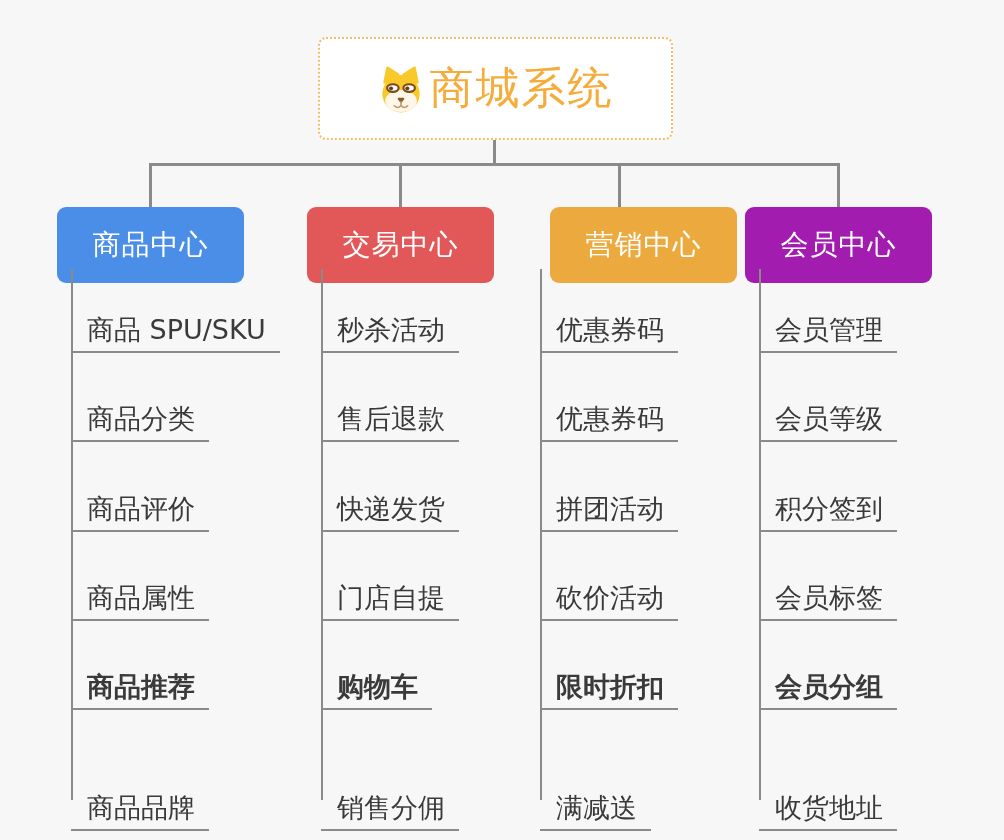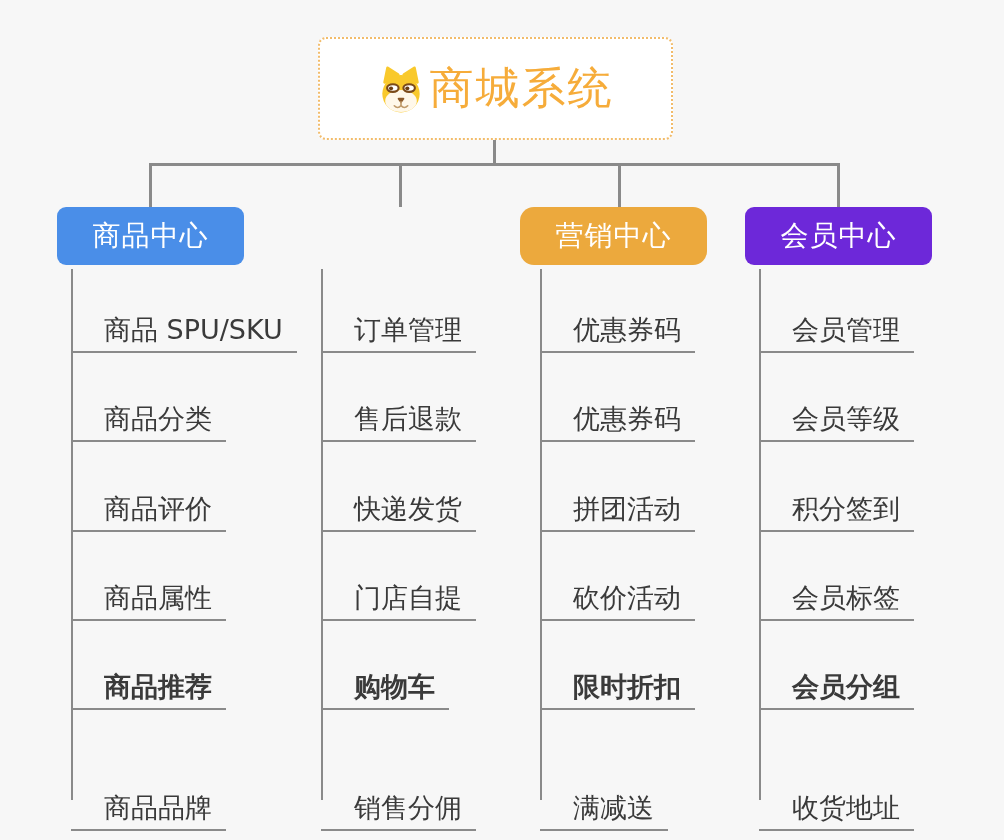--- a/index.html
+++ b/index.html
@@ -38,31 +38,31 @@
   .h-connector { left:149px; top:163px; width:691px; height:3px; }
   .drop        { top:164px; width:3px; height:43px; }
   .drop-0 { left:149px; }
   .drop-1 { left:399px; }
   .drop-2 { left:618px; }
   .drop-3 { left:837px; }
 
   
   .branch-header {
     position:absolute; top:207px;
-    width:187px; height:58px;
+    width:187px; height:76px;
     border-radius:9px;
     color:#ffffff;
     font-size:28px; letter-spacing:1px;
     display:flex; align-items:center; justify-content:center;
     white-space:nowrap;
     cursor:default;
   }
   .bh-0 { left:57px; }
   .bh-1 { left:307px; }
-  .bh-2 { left:520px;border-radius:14px; }
+  .bh-2 { left:550px; }
   .bh-3 { left:745px; }
 
   
   .trunk { position:absolute; top:269px; width:2px; height:531px; background:#8a8a8a; }
   .tr-0 { left:71px; }
   .tr-1 { left:321px; }
   .tr-2 { left:540px; }
   .tr-3 { left:759px; }
 
   
@@ -70,21 +70,21 @@
   .col-0 { left:71px; }
   .col-1 { left:321px; }
   .col-2 { left:540px; }
   .col-3 { left:759px; }
 
   .leaf {
     position:absolute; left:0;
     display:inline-block;
     font-size:27px; line-height:38px;
     color:#3a3a3a;
-    padding:0 14px 2px 33px;
+    padding:0 14px 2px 16px;
     border-bottom:2px solid #8a8a8a;
     white-space:nowrap;
     cursor:default;
   }
   .leaf:nth-child(1) { top:42px; }
   .leaf:nth-child(2) { top:131px; }
   .leaf:nth-child(3) { top:221px; }
   .leaf:nth-child(4) { top:310px; }
   .leaf:nth-child(5) { top:399px;font-weight:bold; }
   .leaf:nth-child(6) { top:488px;margin-top:32px; }
@@ -117,39 +117,40 @@
   </div>
 
   <div class="line root-drop"></div>
   <div class="line h-connector"></div>
   <div class="line drop drop-0"></div>
   <div class="line drop drop-1"></div>
   <div class="line drop drop-2"></div>
   <div class="line drop drop-3"></div>
 
   <div class="branch-header bh-0" style="background-color: rgb(74, 142, 232);">商品中心</div>
+  <div class="branch-header bh-1" style="background-color: rgb(226, 87, 88);">交易中心</div>
   <div class="branch-header bh-2" style="background-color: rgb(236, 169, 61);">营销中心</div>
-  <div class="branch-header bh-3" style="background-color: #6d28d9;">会员中心</div>
+  <div class="branch-header bh-3" style="background-color: #a21caf;">会员中心</div>
 
   <div class="trunk tr-0"></div>
   <div class="trunk tr-1"></div>
   <div class="trunk tr-2"></div>
   <div class="trunk tr-3"></div>
 
   <div class="col col-0">
     <div class="leaf">商品 SPU/SKU</div>
     <div class="leaf">商品分类</div>
     <div class="leaf">商品评价</div>
     <div class="leaf">商品属性</div>
     <div class="leaf">商品推荐</div>
     <div class="leaf">商品品牌</div>
   </div>
 
   <div class="col col-1">
-    <div class="leaf">订单管理</div>
+    <div class="leaf">秒杀活动</div>
     <div class="leaf">售后退款</div>
     <div class="leaf">快递发货</div>
     <div class="leaf">门店自提</div>
     <div class="leaf">购物车</div>
     <div class="leaf">销售分佣</div>
   </div>
 
   <div class="col col-2">
     <div class="leaf">优惠券码</div>
     <div class="leaf">优惠券码</div>

